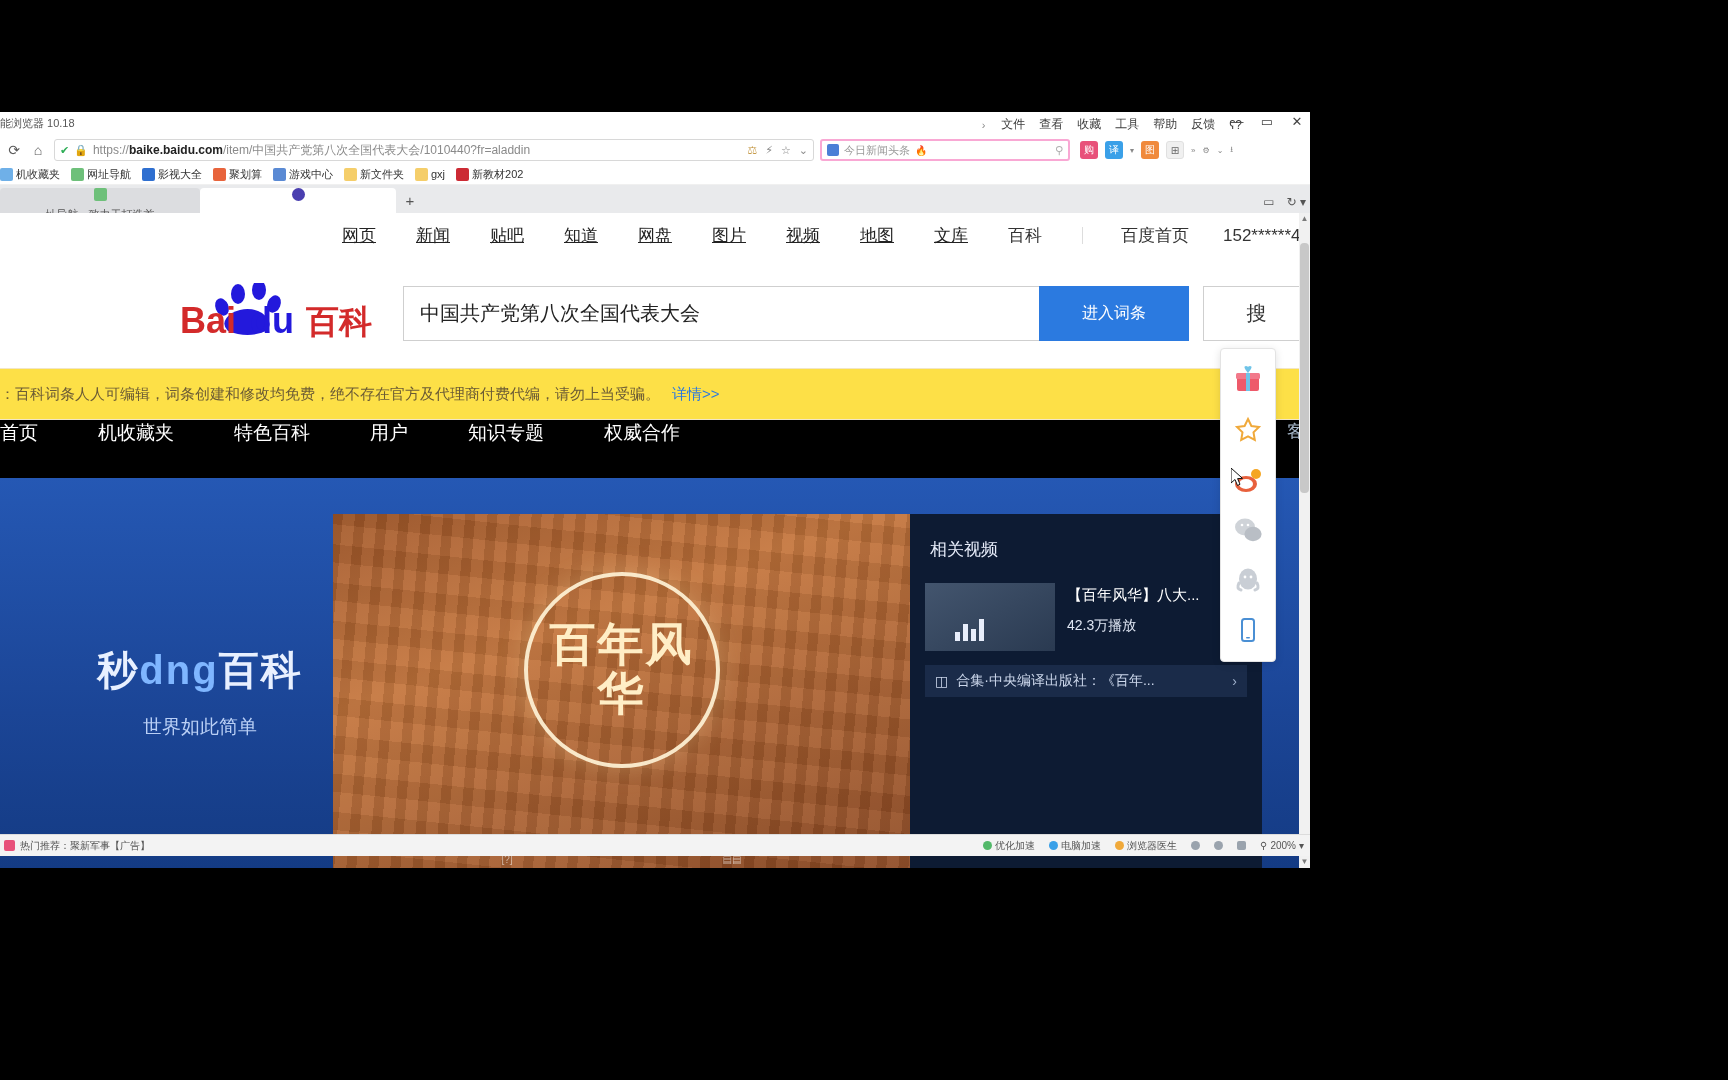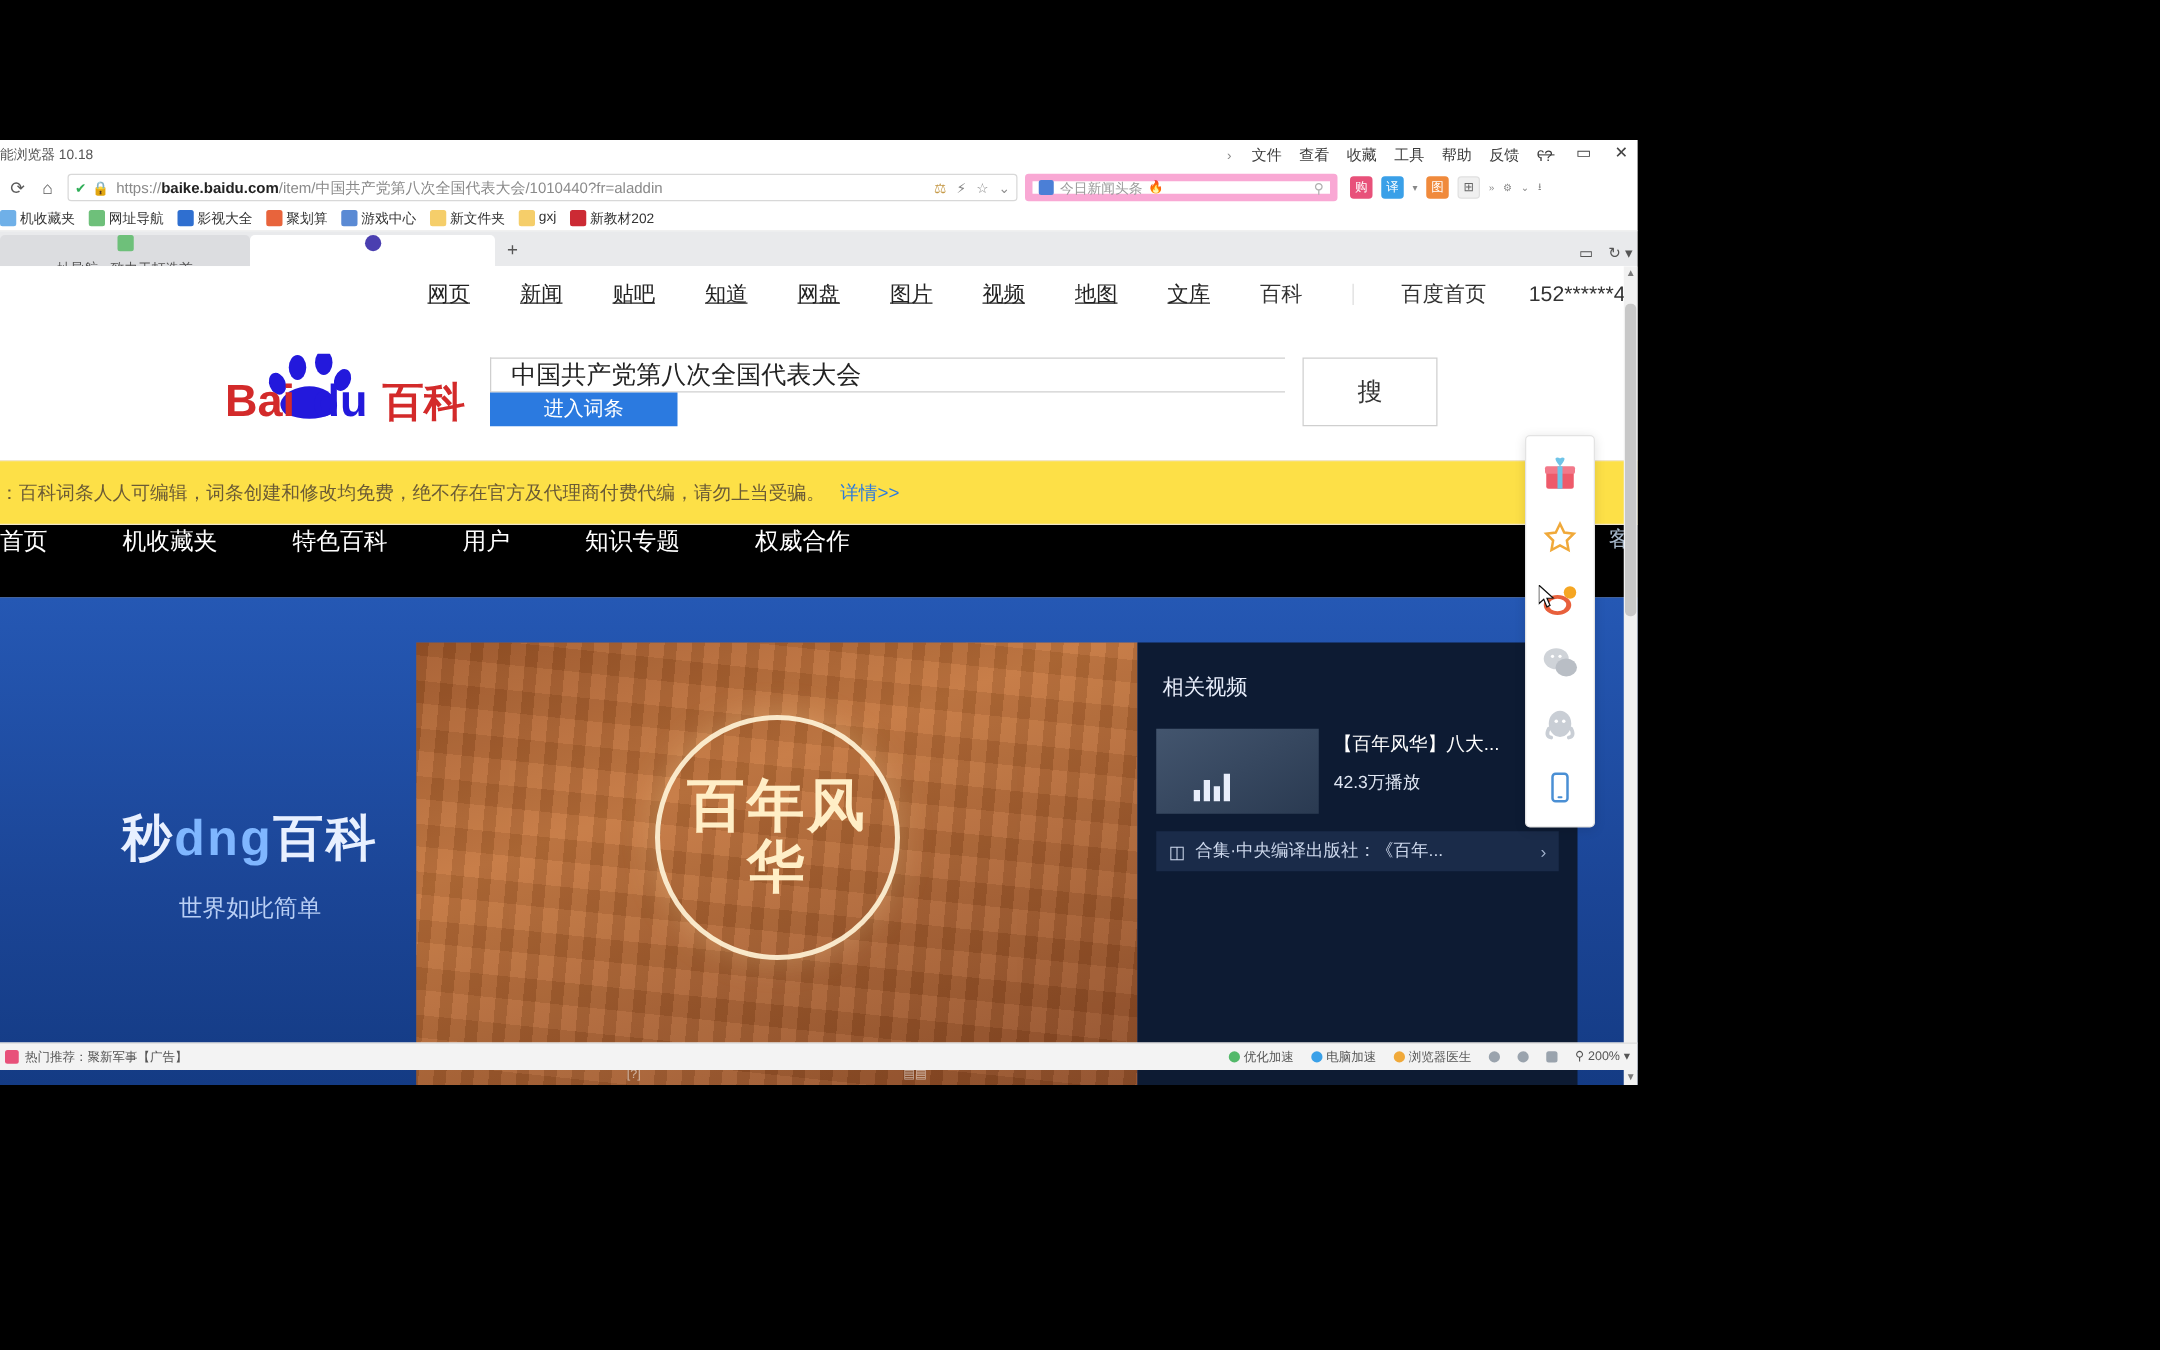--- a/index.html
+++ b/index.html
@@ -56,21 +56,21 @@
   .urlbox .shield { color:#2fae57; font-size:11px; }
   .urlbox .lock   { color:#2fae57; font-size:11px; }
   .urltext { color:#8a8a8a; white-space:nowrap; overflow:hidden; }
   .urltext b { color:#222; font-weight:700; }
   .url-icons { margin-left:auto; display:flex; gap:8px; align-items:center; color:#8a8a8a; font-size:11px; }
   .url-icons .redeem { color:#c69b4a; }
   .url-icons .bolt { color:#888; }
 
   .searchbox {
     flex:0 0 auto; width:250px; height:22px; margin-left:6px;
-    border:6px solid #f9a8d4; border-radius:3px; background:#fff;
+    border:2px solid #f9a8d4; border-radius:3px; background:#fff;
     display:flex; align-items:center; padding:0 5px; gap:5px; font-size:11px;
   }
   .searchbox .news-ico { width:12px; height:12px; background:#4b7fd6; border-radius:2px;
       display:inline-block; position:relative; }
   .searchbox .ph { color:#9a9a9a; white-space:nowrap; }
   .searchbox .fire { font-size:10px; }
   .searchbox .mag { margin-left:auto; color:#b0b0b0; }
 
   .toolicons { display:flex; align-items:center; gap:7px; margin-left:10px; }
   .ti { width:18px; height:18px; border-radius:3px; display:flex; align-items:center;
@@ -128,21 +128,21 @@
   .topnav .homelink { text-decoration:none; color:#333; margin-right:34px; }
   .topnav .userid { font-size:17px; color:#333; white-space:nowrap; }
 
   .searchzone {
     height:110px; background:#fff; display:flex; align-items:center;
     padding-left:180px; position:relative;
   }
   .logo { width:200px; display:flex; align-items:center; gap:2px; }
   .logo svg { display:block; }
   .bigbox {
-    display:flex; height:55px; margin-left:12px;flex-direction:column;
+    display:flex; height:55px; margin-left:23px;
   }
   .bigbox input {
     width:636px; height:55px; border:1px solid #cfcfcf; border-right:none;
     font-size:20px; padding:0 16px; color:#222; outline:none;
     font-family:"Liberation Sans","DejaVu Sans",sans-serif;
   }
   .bigbox button {
     width:150px; height:55px; background:#2b7ae0; color:#fff; border:none;
     font-size:16px; cursor:pointer;
     font-family:"Liberation Sans","DejaVu Sans",sans-serif;

